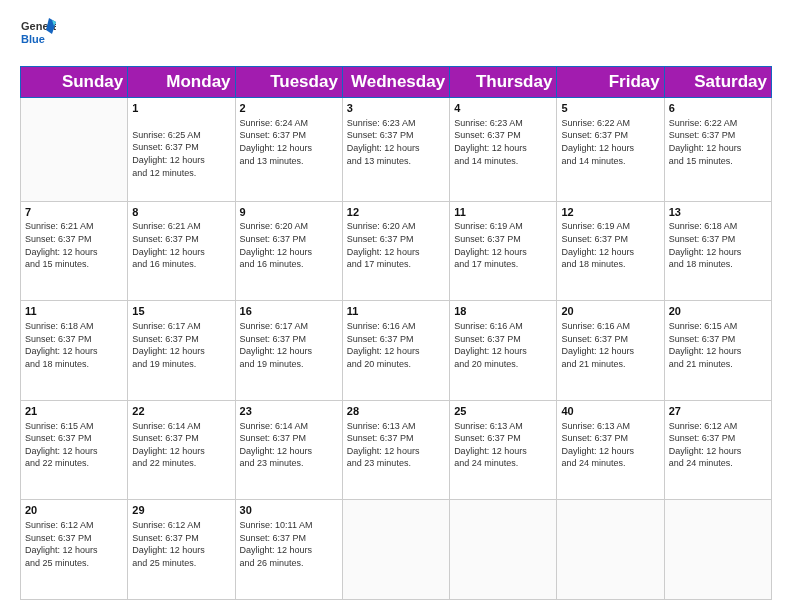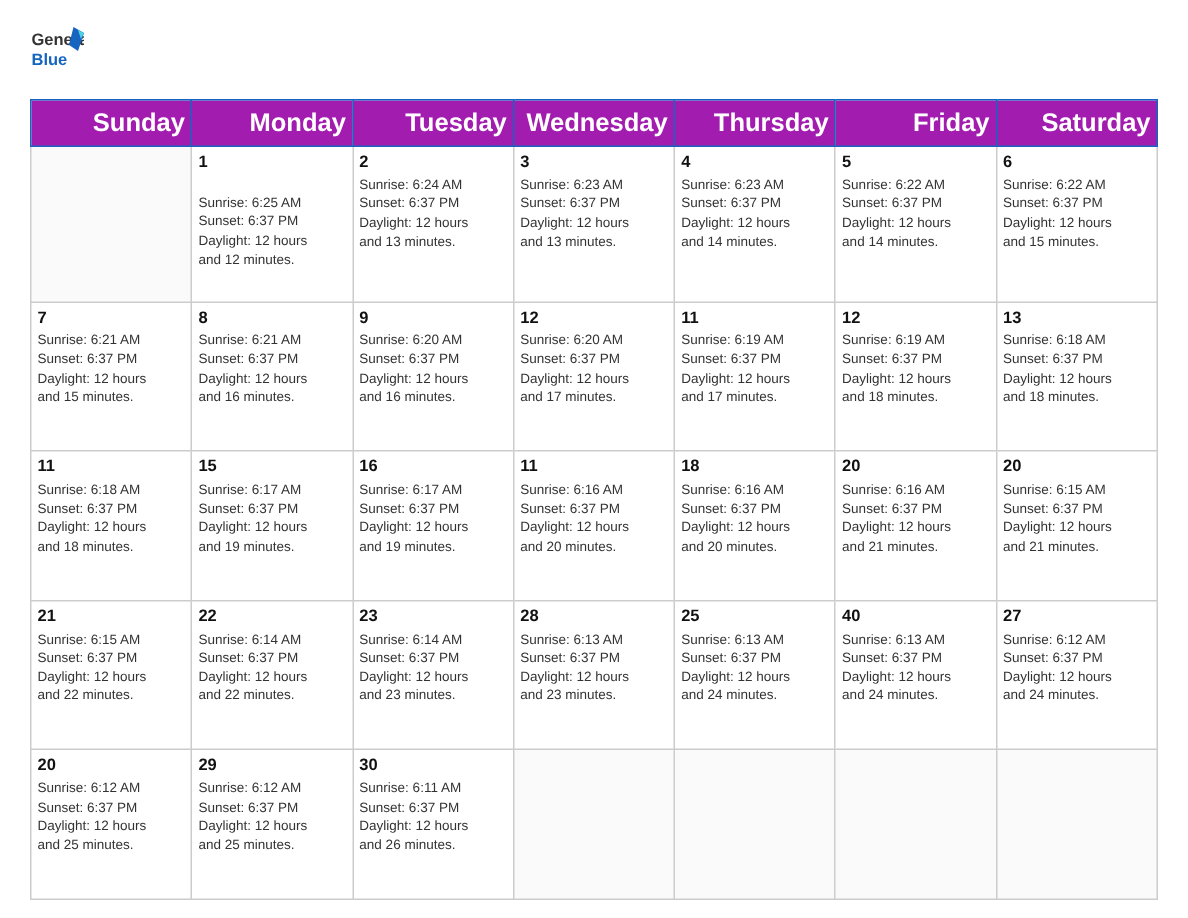--- a/index.html
+++ b/index.html
@@ -329,21 +329,21 @@
           </td>
           <td>
             <span class="day-num">29</span>
             <div class="day-info" style="white-space: pre-line;">Sunrise: 6:12 AM
 Sunset: 6:37 PM
 Daylight: 12 hours
 and 25 minutes.</div>
           </td>
           <td>
             <span class="day-num">30</span>
-            <div class="day-info" style="white-space: pre-line;">Sunrise: 6:11 AM
+            <div class="day-info" style="white-space: pre-line;">Sunrise: 10:11 AM
 Sunset: 6:37 PM
 Daylight: 12 hours
 and 26 minutes.</div>
           </td>
           <td class="empty"></td>
           <td class="empty"></td>
           <td class="empty"></td>
           <td class="empty"></td>
         </tr>
       </tbody>

